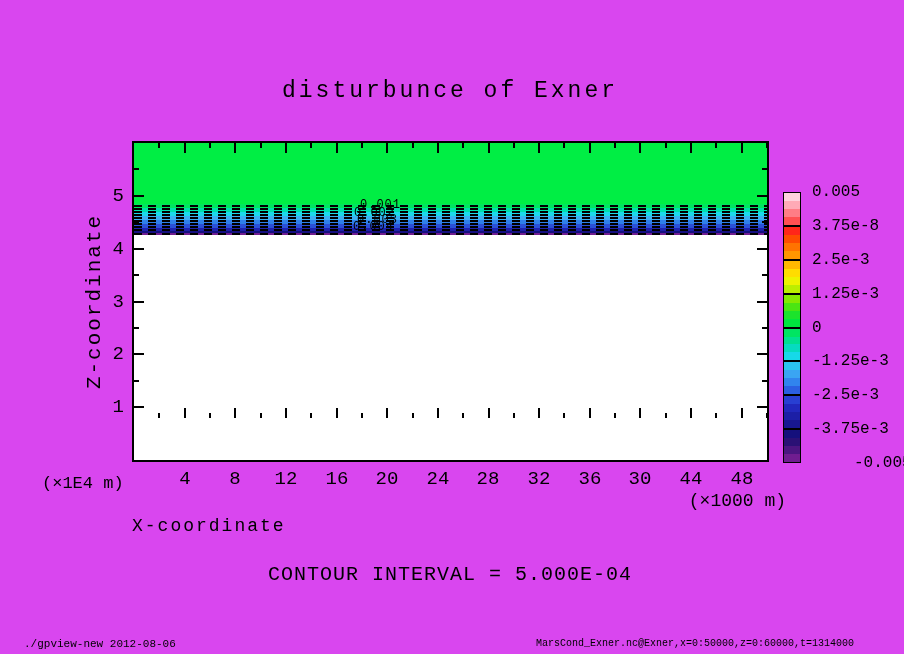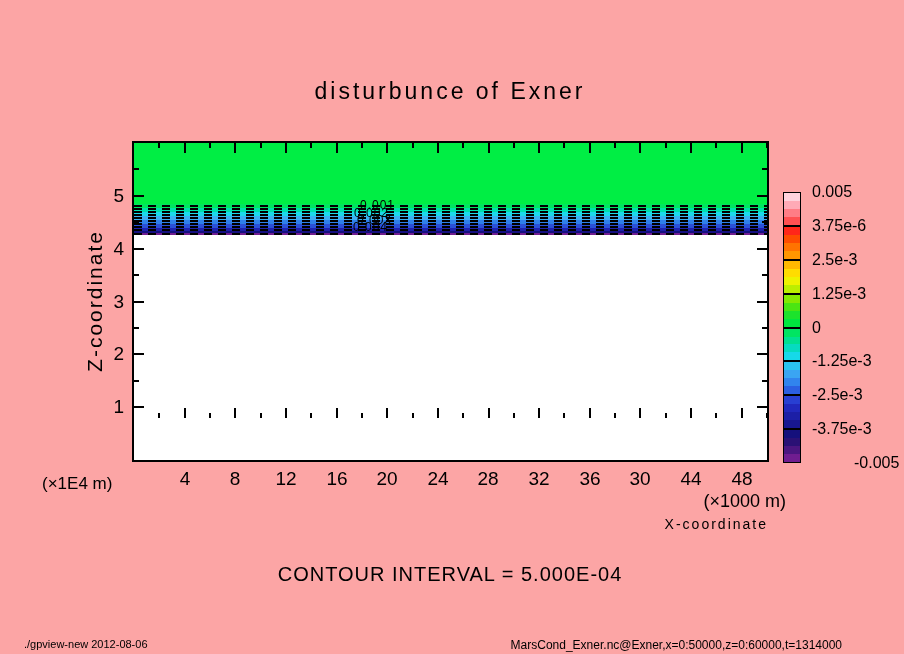--- a/index.html
+++ b/index.html
@@ -1,40 +1,40 @@
 <!DOCTYPE html>
 <html><head>
 <meta charset="utf-8">
 <style>
   html,body{margin:0;padding:0;background:#fff;}
   #stage{
-    position:relative;width:904px;height:654px;background:#fca5a5;
-    font-family:Liberation Sans, sans-serif;color:#000;
+    position:relative;width:904px;height:654px;background:#d946ef;
+    font-family:Liberation Mono, monospace;color:#000;
     overflow:hidden;
   }
   .abs{position:absolute;}
   #title{left:132px;top:78px;width:636px;text-align:center;font-size:23px;letter-spacing:3px;white-space:nowrap;}
   #plot{left:132px;top:141px;width:637px;height:321px;border:2px solid #000;box-sizing:border-box;background:#fff;}
   #plot-inner{position:absolute;left:0;top:0;width:633px;height:275px;overflow:hidden;}
   .fill{position:absolute;left:0;width:100%;}
   .contour-line{position:absolute;left:0;width:100%;height:2px;
     background:repeating-linear-gradient(90deg,#000 0 8px,transparent 8px 14px);}
   .tick{position:absolute;background:#000;}
   .clabel{position:absolute;font-size:12px;line-height:12px;letter-spacing:1px;white-space:nowrap;color:#000;}
   .xticklab{position:absolute;width:44px;text-align:center;font-size:19px;top:468px;}
   .yticklab{position:absolute;width:26px;text-align:right;font-size:19px;left:98px;}
   #ylab-wrap{left:80px;top:141px;width:30px;height:320px;display:flex;align-items:center;justify-content:center;}
   #ylab-wrap span{transform:rotate(-90deg);white-space:nowrap;font-size:21px;letter-spacing:2px;}
   #yunit{left:42px;top:474px;font-size:17px;white-space:nowrap;}
   #xunit{left:656px;top:491px;width:130px;text-align:right;font-size:18px;white-space:nowrap;}
-  #xlab{left:132px;top:516px;width:636px;text-align:right;font-size:14px;letter-spacing:2px;white-space:nowrap;}
+  #xlab{left:132px;top:516px;width:636px;text-align:left;font-size:18px;letter-spacing:2px;white-space:nowrap;}
   #cint{left:132px;top:563px;width:636px;text-align:center;font-size:20px;letter-spacing:1px;white-space:nowrap;}
   #tstamp{left:600px;top:592px;width:200px;text-align:center;font-size:16px;white-space:nowrap;}
   #foot-left{left:24px;top:638px;font-size:11px;white-space:nowrap;}
-  #foot-right{left:452px;top:638px;width:390px;text-align:right;font-size:12px;white-space:nowrap;}
+  #foot-right{left:464px;top:638px;width:390px;text-align:right;font-size:10px;white-space:nowrap;}
   #colorbar{left:783px;top:192px;width:18px;height:271px;border:1px solid #000;box-sizing:border-box;
     display:flex;flex-direction:column;}
   .cb-seg{flex:1 1 0;border-bottom:2px solid #000;}
   .cb-seg:last-child{border-bottom:none;}
   #cb-labels{left:812px;top:192px;width:90px;height:271px;text-align:center;}
   .cb-lab{position:absolute;left:0;font-size:16px;line-height:16px;white-space:nowrap;}
 </style>
 </head>
 <body>
 
@@ -156,21 +156,21 @@
       <div class="cb-seg" style="background: linear-gradient(rgb(255, 38, 25) 0%, rgb(255, 38, 25) 25%, rgb(254, 76, 0) 25%, rgb(254, 76, 0) 50%, rgb(255, 115, 0) 50%, rgb(255, 115, 0) 75%, rgb(255, 150, 0) 75%, rgb(255, 150, 0) 100%);"></div>
       <div class="cb-seg" style="background: linear-gradient(rgb(255, 184, 0) 0%, rgb(255, 184, 0) 25%, rgb(255, 220, 0) 25%, rgb(255, 220, 0) 50%, rgb(238, 242, 0) 50%, rgb(238, 242, 0) 75%, rgb(187, 238, 0) 75%, rgb(187, 238, 0) 100%);"></div>
       <div class="cb-seg" style="background: linear-gradient(rgb(132, 233, 0) 0%, rgb(132, 233, 0) 25%, rgb(74, 229, 18) 25%, rgb(74, 229, 18) 50%, rgb(28, 227, 44) 50%, rgb(28, 227, 44) 75%, rgb(0, 230, 62) 75%, rgb(0, 230, 62) 100%);"></div>
       <div class="cb-seg" style="background: linear-gradient(rgb(0, 229, 98) 0%, rgb(0, 229, 98) 25%, rgb(0, 224, 145) 25%, rgb(0, 224, 145) 50%, rgb(6, 219, 192) 50%, rgb(6, 219, 192) 75%, rgb(22, 217, 233) 75%, rgb(22, 217, 233) 100%);"></div>
       <div class="cb-seg" style="background: linear-gradient(rgb(43, 195, 239) 0%, rgb(43, 195, 239) 25%, rgb(58, 165, 243) 25%, rgb(58, 165, 243) 50%, rgb(49, 132, 238) 50%, rgb(49, 132, 238) 75%, rgb(43, 95, 226) 75%, rgb(43, 95, 226) 100%);"></div>
       <div class="cb-seg" style="background: linear-gradient(rgb(40, 63, 210) 0%, rgb(40, 63, 210) 25%, rgb(33, 40, 188) 25%, rgb(33, 40, 188) 50%, rgb(28, 31, 166) 50%, rgb(28, 31, 166) 75%, rgb(24, 23, 144) 75%, rgb(24, 23, 144) 100%);"></div>
       <div class="cb-seg" style="background: linear-gradient(rgb(21, 16, 124) 0%, rgb(21, 16, 124) 25%, rgb(42, 17, 117) 25%, rgb(42, 17, 117) 50%, rgb(75, 22, 128) 50%, rgb(75, 22, 128) 75%, rgb(112, 29, 144) 75%, rgb(112, 29, 144) 100%);"></div>
     </div>
   <div id="cb-labels" class="abs">
       <div class="cb-lab" style="top: -8px;">0.005</div>
-      <div class="cb-lab" style="top: 25.9px;">3.75e-6</div>
+      <div class="cb-lab" style="top: 25.9px;">3.75e-8</div>
       <div class="cb-lab" style="top: 59.8px;">2.5e-3</div>
       <div class="cb-lab" style="top: 93.6px;">1.25e-3</div>
       <div class="cb-lab" style="top: 127.5px;">0</div>
       <div class="cb-lab" style="top: 161.4px;">-1.25e-3</div>
       <div class="cb-lab" style="top: 195.3px;">-2.5e-3</div>
       <div class="cb-lab" style="top: 229.1px;">-3.75e-3</div>
       <div class="cb-lab" style="top: 263px; margin-left: 42px;">-0.005</div>
     </div>
 
   <div id="cint" class="abs">CONTOUR INTERVAL = 5.000E-04</div>

